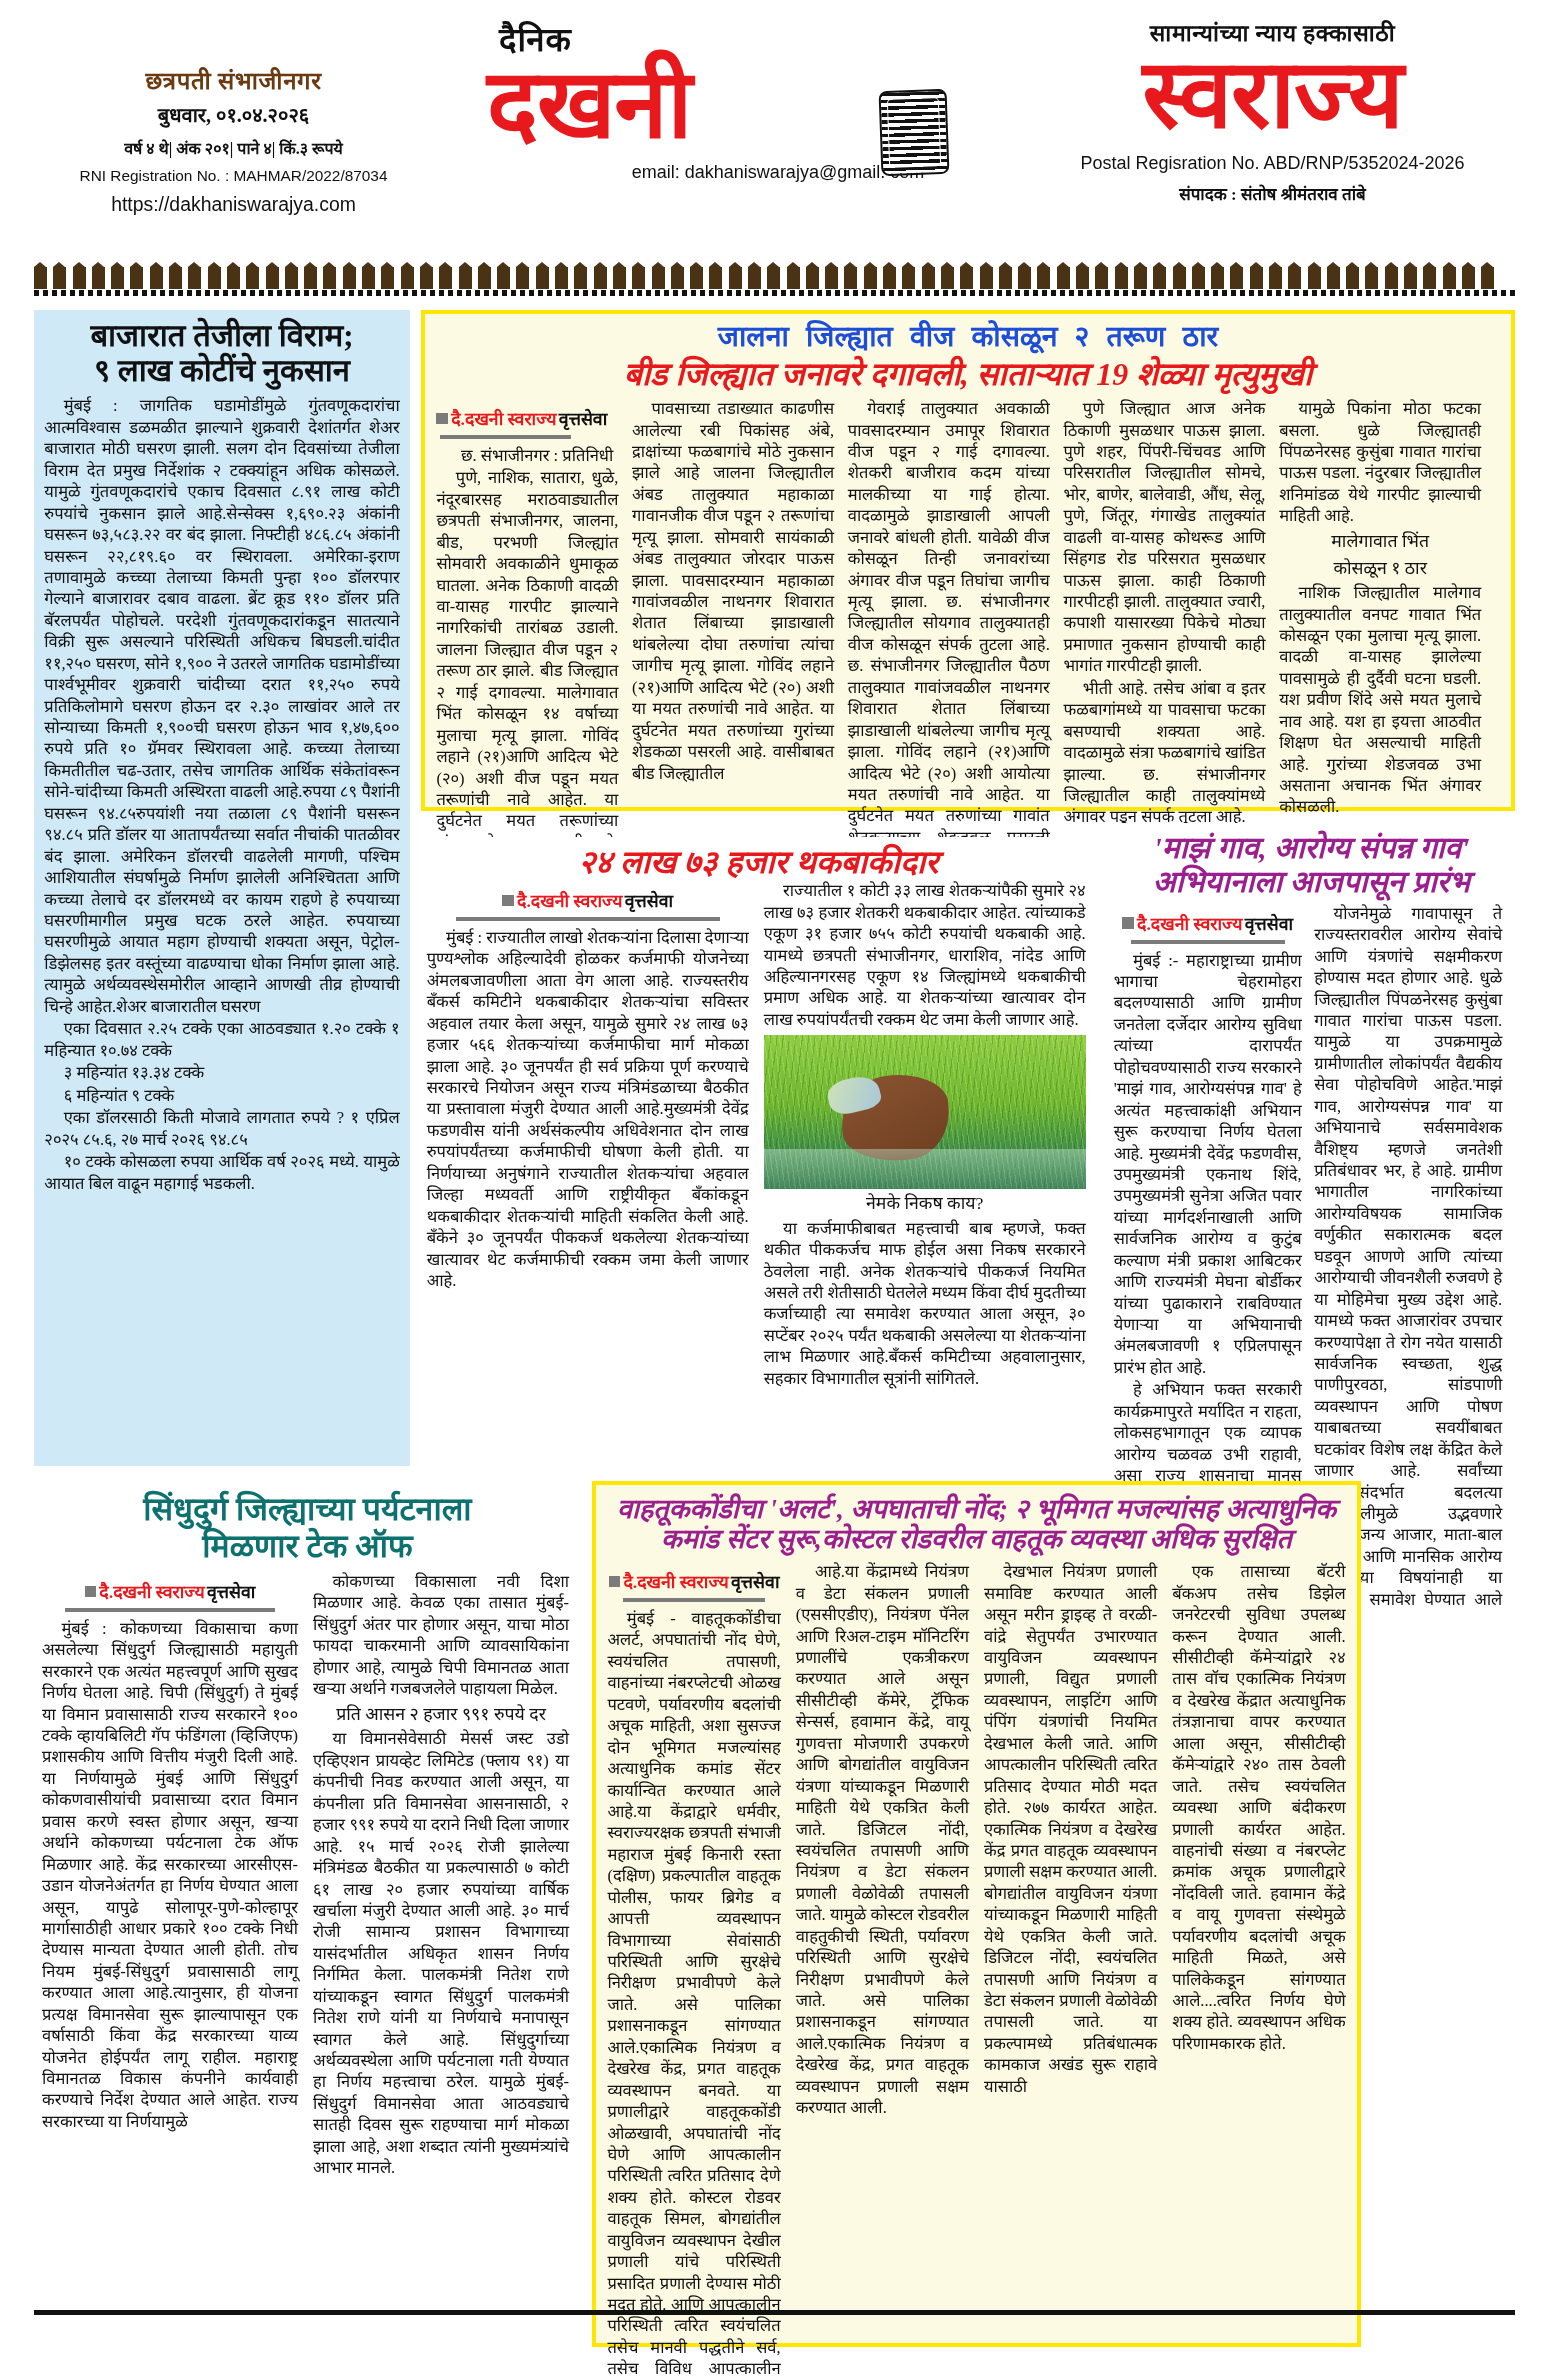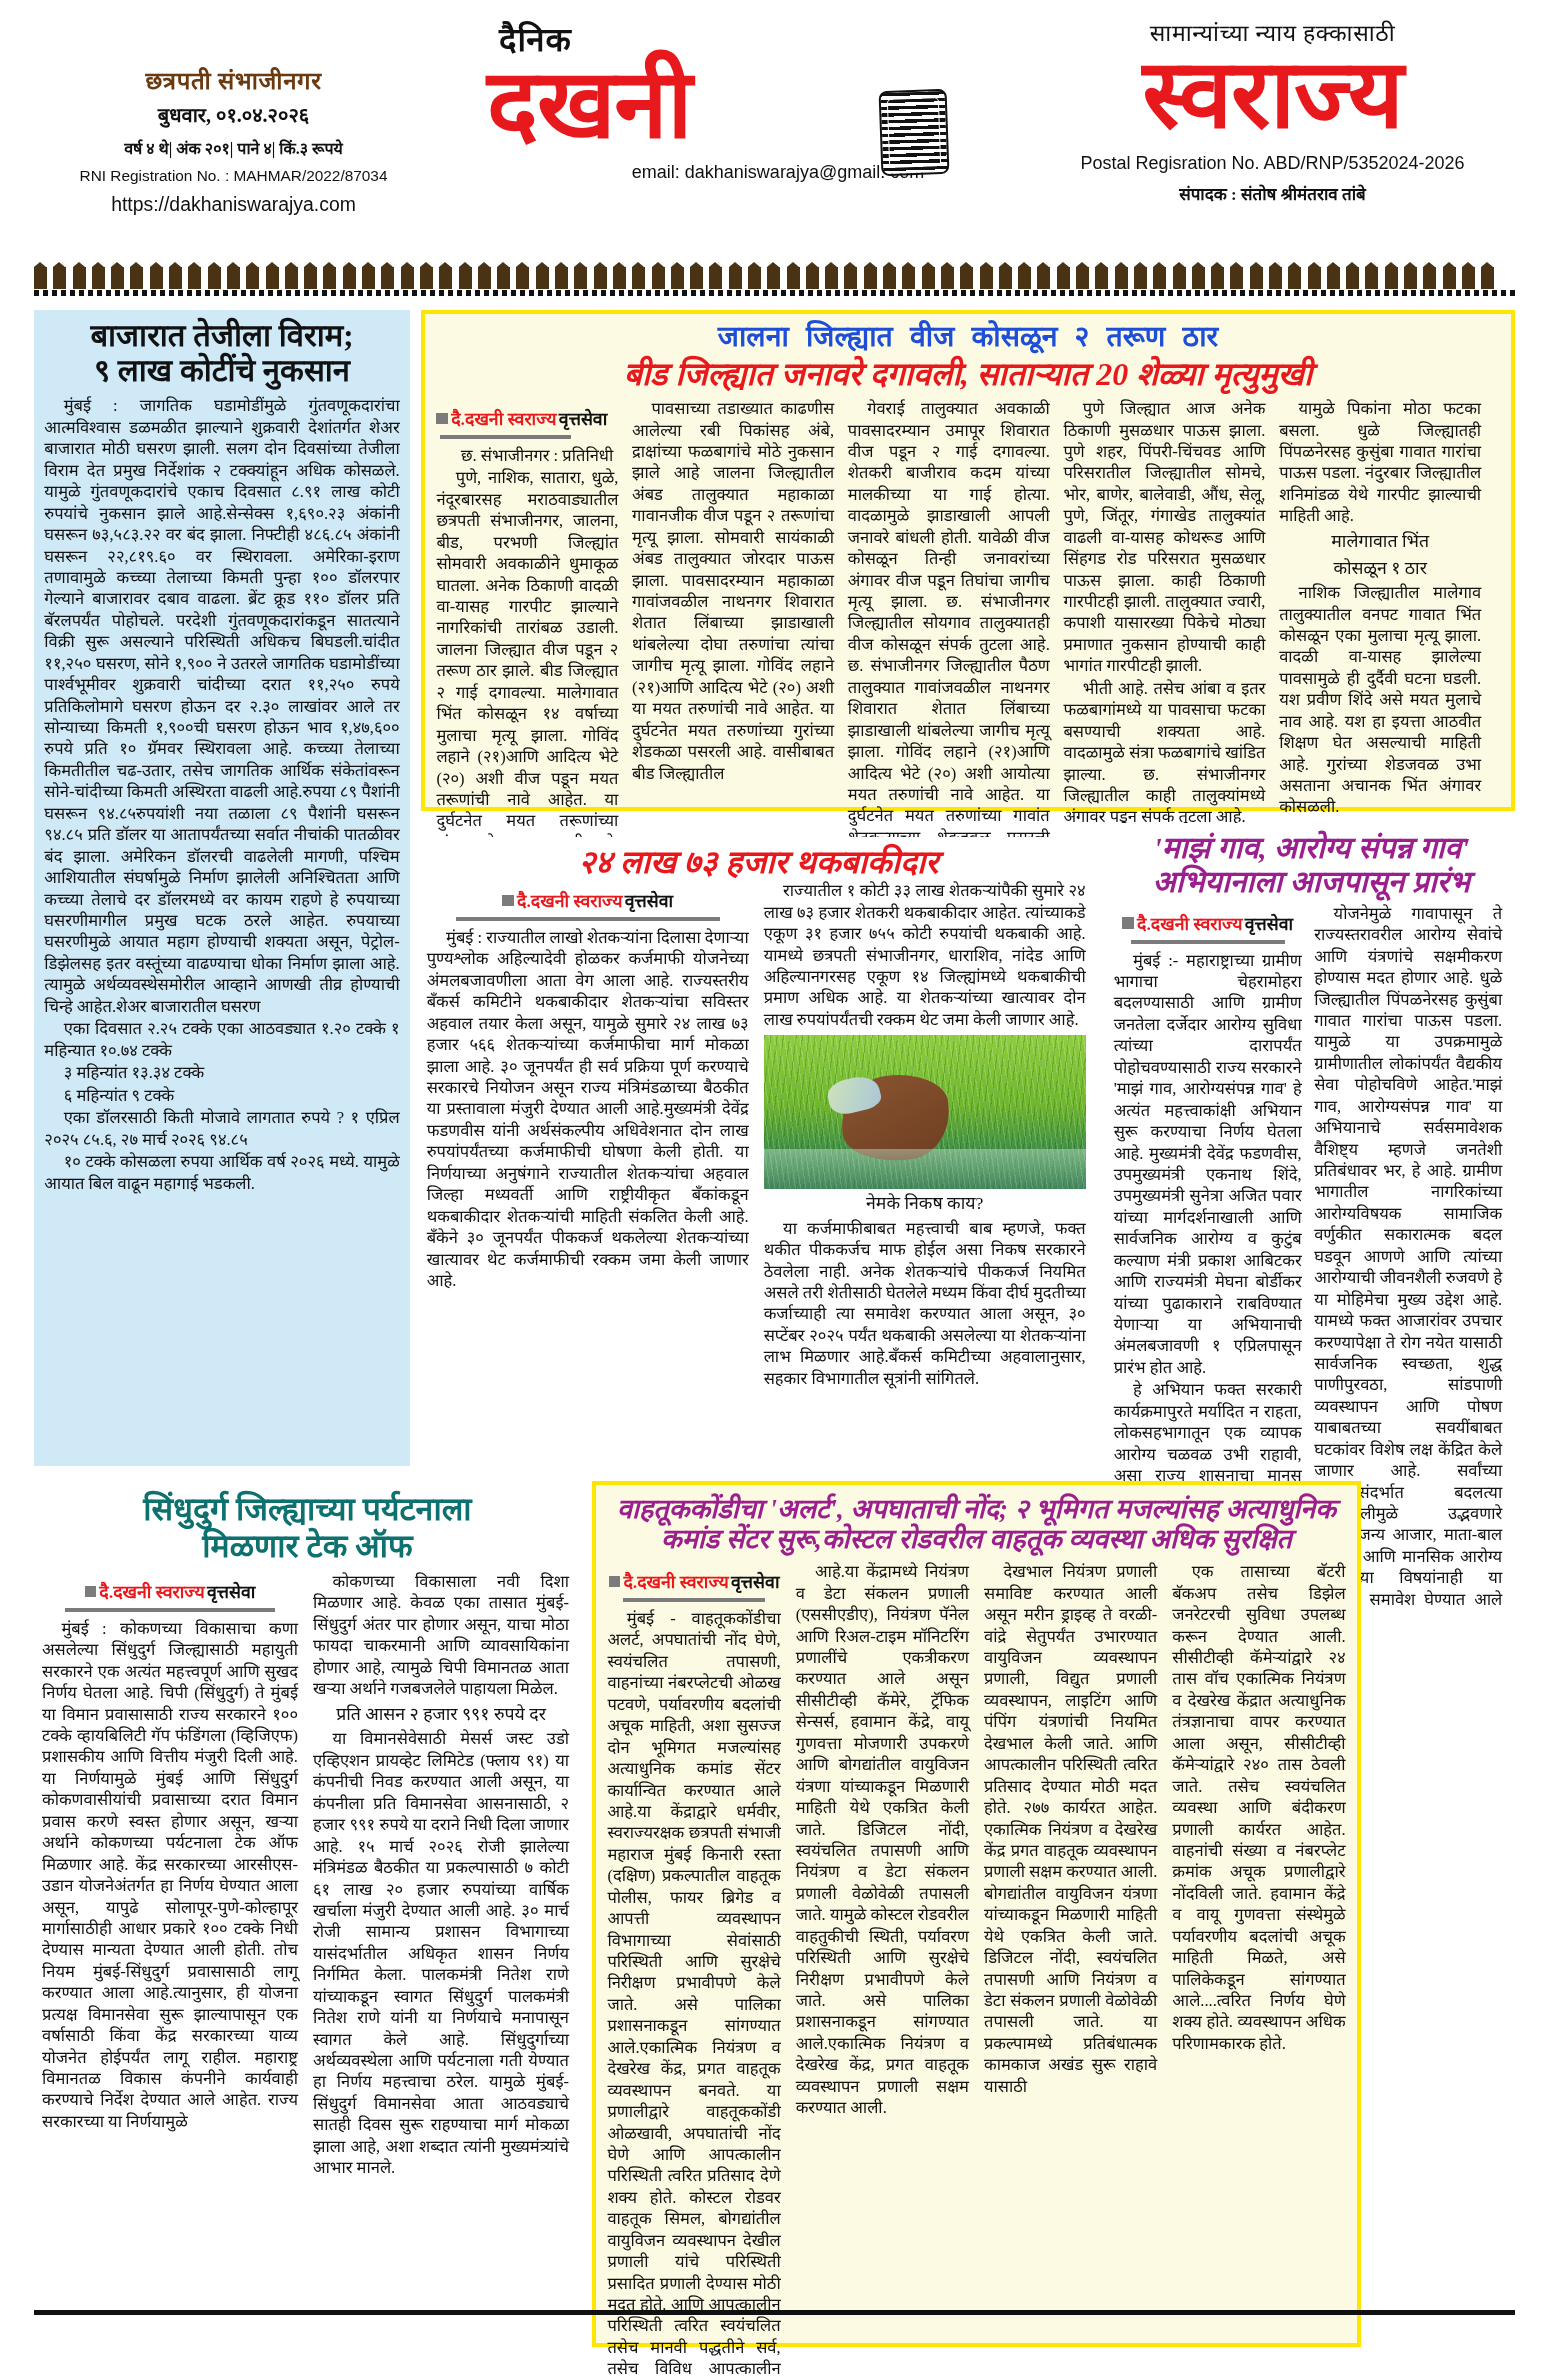--- a/index.html
+++ b/index.html
@@ -21,21 +21,21 @@
 
   .mh-center { position:absolute; left:399px; top:16px; width:758px; text-align:center; }
   .mh-dainik { font-size:33px; color:#111; font-weight:700; letter-spacing:1.1px; text-align:left; margin-left:100px; }
   .mh-title1 {
     font-size:96px; color:#e8191d; font-weight:900; line-height:0.92;
     text-align:left; margin-left:88px; letter-spacing:-1.1px;
   }
   .mh-email { font-size:18px; color:#111; font-family:"Liberation Sans",sans-serif; margin-top:12.5px; }
 
   .mh-right { position:absolute; left:1002px; top:16px; width:541px; text-align:center; }
-  .mh-tag { font-size:23px; color:#111; font-weight:400; letter-spacing:0.6px; }
+  .mh-tag { font-size:23px; color:#111; font-weight:700; letter-spacing:0.6px; }
   .mh-title2 { font-size:96px; color:#e8191d; font-weight:900; line-height:0.92; letter-spacing:-1.1px; margin-top:3.4px;}
   .mh-postal { font-size:18px; color:#111; font-family:"Liberation Sans",sans-serif; margin-top:13.7px;}
   .mh-editor { font-size:17px; color:#111; margin-top:8px; font-weight:600;}
 
   .seal {
     position:absolute; left:880px; top:90px; width:68px; height:85px;
     border:2.8px solid #111; border-radius:8px;
     background: repeating-linear-gradient(180deg,#111 0 3.4px,#fff 3.4px 6.8px);
     transform: rotate(-2deg);
   }
@@ -260,21 +260,21 @@
       <p class="body">मुंबई : जागतिक घडामोडींमुळे गुंतवणूकदारांचा आत्मविश्वास डळमळीत झाल्याने शुक्रवारी देशांतर्गत शेअर बाजारात मोठी घसरण झाली. सलग दोन दिवसांच्या तेजीला विराम देत प्रमुख निर्देशांक २ टक्क्यांहून अधिक कोसळले. यामुळे गुंतवणूकदारांचे एकाच दिवसात ८.९१ लाख कोटी रुपयांचे नुकसान झाले आहे.सेन्सेक्स १,६९०.२३ अंकांनी घसरून ७३,५८३.२२ वर बंद झाला. निफ्टीही ४८६.८५ अंकांनी घसरून २२,८१९.६० वर स्थिरावला. अमेरिका-इराण तणावामुळे कच्च्या तेलाच्या किमती पुन्हा १०० डॉलरपार गेल्याने बाजारावर दबाव वाढला. ब्रेंट क्रूड ११० डॉलर प्रति बॅरलपर्यंत पोहोचले. परदेशी गुंतवणूकदारांकडून सातत्याने विक्री सुरू असल्याने परिस्थिती अधिकच बिघडली.चांदीत ११,२५० घसरण, सोने १,९०० ने उतरले जागतिक घडामोडींच्या पार्श्वभूमीवर शुक्रवारी चांदीच्या दरात ११,२५० रुपये प्रतिकिलोमागे घसरण होऊन दर २.३० लाखांवर आले तर सोन्याच्या किमती १,९००ची घसरण होऊन भाव १,४७,६०० रुपये प्रति १० ग्रॅमवर स्थिरावला आहे. कच्च्या तेलाच्या किमतीतील चढ-उतार, तसेच जागतिक आर्थिक संकेतांवरून सोने-चांदीच्या किमती अस्थिरता वाढली आहे.रुपया ८९ पैशांनी घसरून ९४.८५रुपयांशी नया तळाला ८९ पैशांनी घसरून ९४.८५ प्रति डॉलर या आतापर्यंतच्या सर्वात नीचांकी पातळीवर बंद झाला. अमेरिकन डॉलरची वाढलेली मागणी, पश्चिम आशियातील संघर्षामुळे निर्माण झालेली अनिश्चितता आणि कच्च्या तेलाचे दर डॉलरमध्ये वर कायम राहणे हे रुपयाच्या घसरणीमागील प्रमुख घटक ठरले आहेत. रुपयाच्या घसरणीमुळे आयात महाग होण्याची शक्यता असून, पेट्रोल-डिझेलसह इतर वस्तूंच्या वाढण्याचा धोका निर्माण झाला आहे. त्यामुळे अर्थव्यवस्थेसमोरील आव्हाने आणखी तीव्र होण्याची चिन्हे आहेत.शेअर बाजारातील घसरण</p>
       <p class="body">एका दिवसात २.२५ टक्के एका आठवड्यात १.२० टक्के १ महिन्यात १०.७४ टक्के</p>
       <p class="body">३ महिन्यांत १३.३४ टक्के</p>
       <p class="body">६ महिन्यांत ९ टक्के</p>
       <p class="body">एका डॉलरसाठी किती मोजावे लागतात रुपये ? १ एप्रिल २०२५  ८५.६, २७ मार्च २०२६  ९४.८५</p>
       <p class="body">१० टक्के कोसळला रुपया आर्थिक वर्ष २०२६ मध्ये. यामुळे आयात बिल वाढून महागाई भडकली.</p>
     </div>
 
     <div class="box-yellow" style="left:421px; top:0; width:1094px; height:501px; padding:9px 11.4px;">
       <h2 class="hl-black">जालना जिल्ह्यात वीज कोसळून २ तरूण ठार</h2>
-      <h2 class="hl-red" style="margin:2.3px 0 5.7px 0;">बीड जिल्ह्यात जनावरे दगावली, सातार्‍यात 20 शेळ्या मृत्युमुखी</h2>
+      <h2 class="hl-red" style="margin:2.3px 0 5.7px 0;">बीड जिल्ह्यात जनावरे दगावली, सातार्‍यात 19 शेळ्या मृत्युमुखी</h2>
 
       <div style="display:flex; gap:13.7px;">
         <div style="width:182px;">
           <div class="byline">
             <span class="sq"></span><span class="b1">दै.दखनी स्वराज्य</span> <span class="b2">वृत्तसेवा</span>
           </div>
           <div class="byline-rule" style="margin-left:3.4px;"></div>
           <p class="body" style="text-align:center;">छ. संभाजीनगर : प्रतिनिधी</p>
           <p class="body">पुणे, नाशिक, सातारा, धुळे, नंदूरबारसह मराठवाड्यातील छत्रपती संभाजीनगर, जालना, बीड, परभणी जिल्ह्यांत सोमवारी अवकाळीने धुमाकूळ घातला. अनेक ठिकाणी वादळी वा-यासह गारपीट झाल्याने नागरिकांची तारांबळ उडाली. जालना जिल्ह्यात वीज पडून २ तरूण ठार झाले. बीड जिल्ह्यात २ गाई दगावल्या. मालेगावात भिंत कोसळून १४ वर्षाच्या मुलाचा मृत्यू झाला. गोविंद लहाने (२१)आणि आदित्य भेटे (२०) अशी वीज पडून मयत तरूणांची नावे आहेत. या दुर्घटनेत मयत तरूणांच्या अंगावर शेकाळ्या पसरली आहे. दर्यापूर, गारपिटीमुळे अवकाळी पावसाच्या तडाख्यात काढणीस</p>
         </div>

